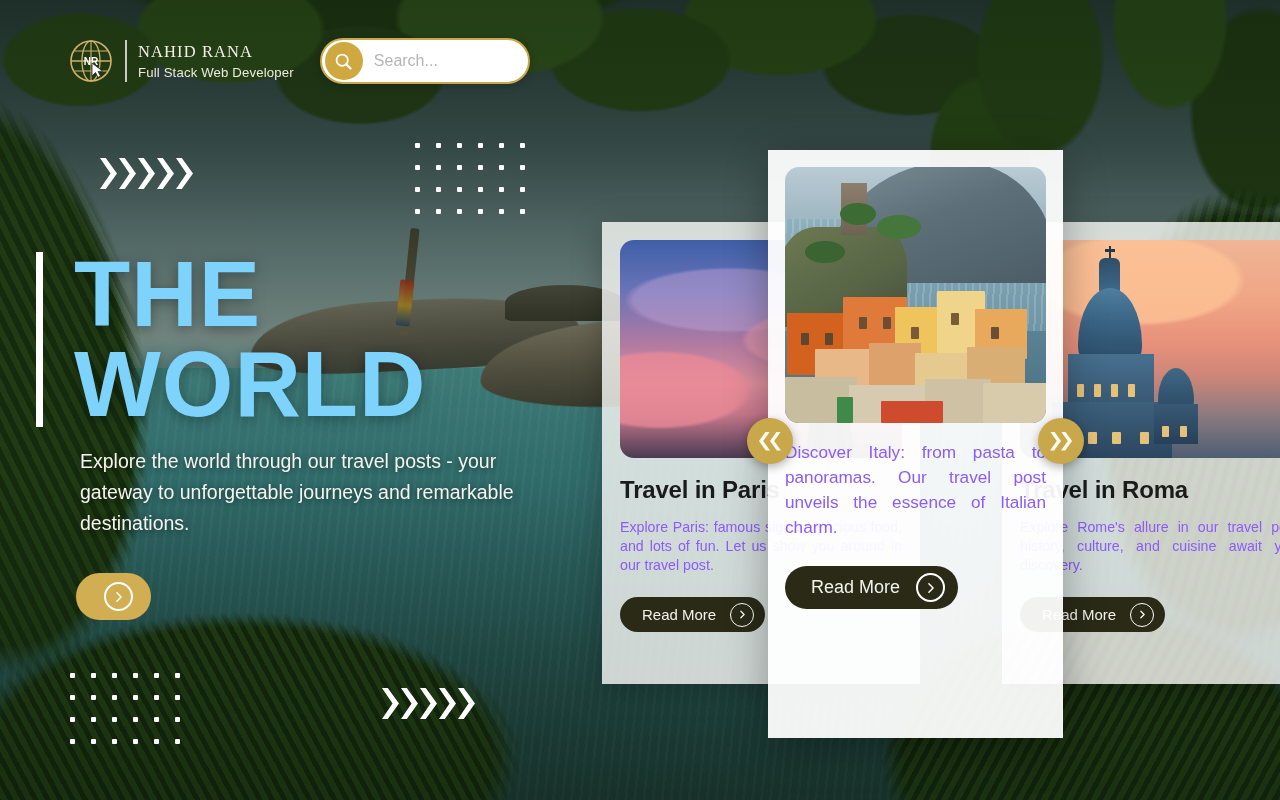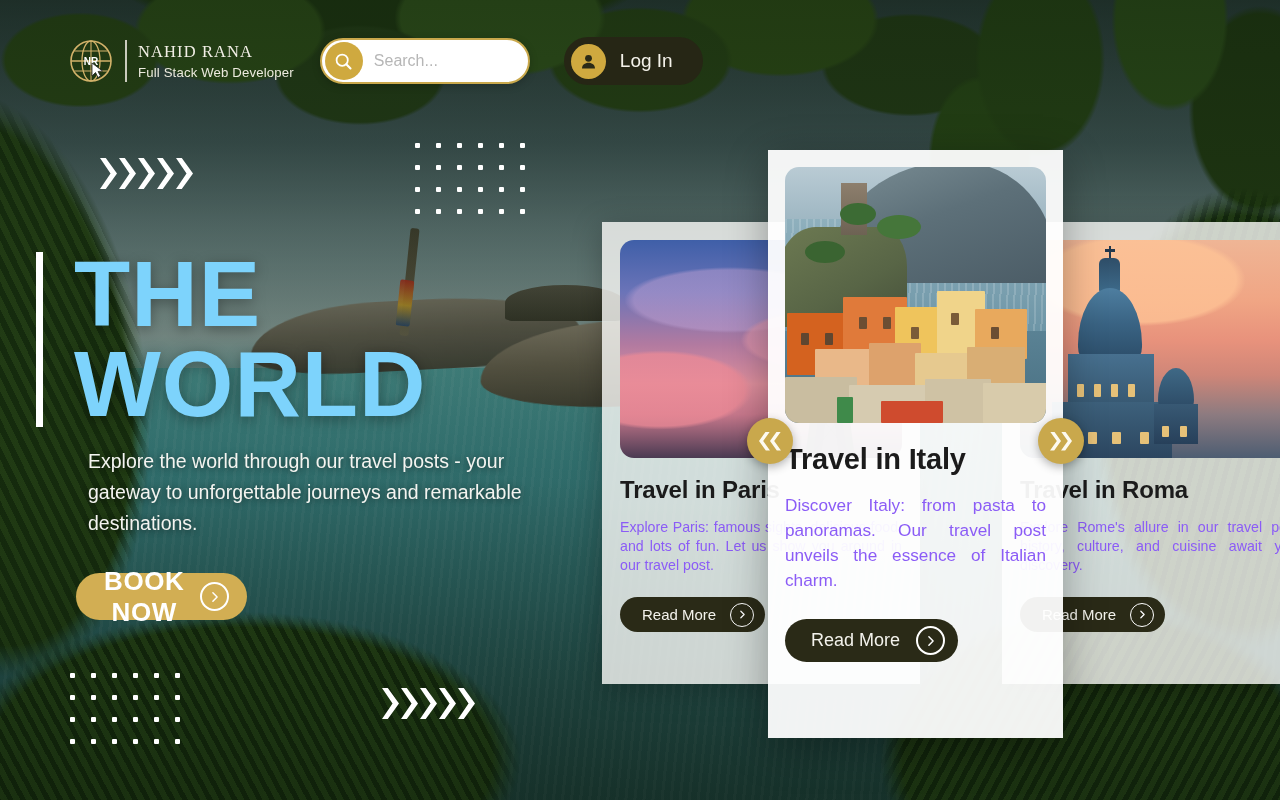--- a/index.html
+++ b/index.html
@@ -188,21 +188,20 @@
     font-size:92px; font-weight:bold; line-height:.98;
     letter-spacing:1px;
   }
   .hero-title .l1 { color:#ffffff; display:block; text-shadow:0 3px 14px rgba(0,0,0,.35); }
   .hero-title .l2 { color:#7dd3fc; display:block; margin-top:8px; text-shadow:0 3px 14px rgba(0,0,0,.35); }
 
   .hero-sub {
     position:absolute; left:80px; top:446px; width:460px;
     color:#f4f4f0; font-size:19.5px; line-height:31px;
     text-shadow:0 1px 6px rgba(0,0,0,.5);
-    margin-left:8px;
   }
   .book-btn {
     position:absolute; left:76px; top:573px;
     height:47px; background:#d2ae53; border:none; border-radius:25px;
     display:flex; align-items:center; gap:16px; padding:0 18px 0 28px;
     cursor:pointer;
   }
   .book-label {
     color:#ffffff; font-size:26px; font-weight:bold; letter-spacing:.6px;
   }
@@ -395,29 +394,20 @@
   <div class="search-box">
     <div class="search-icon-circle">
       <svg viewBox="0 0 24 24" width="21" height="21">
         <circle cx="10.5" cy="10.5" r="6.4" fill="none" stroke="#fff" stroke-width="2"></circle>
         <line x1="15.2" y1="15.2" x2="20" y2="20" stroke="#fff" stroke-width="2.4" stroke-linecap="round"></line>
       </svg>
     </div>
     <input class="search-input" type="text" placeholder="Search..." style="">
   </div>
 
-  <button class="login-btn">
-    <span class="avatar-circle">
-      <svg viewBox="0 0 24 24" width="21" height="21">
-        <circle cx="12" cy="8.4" r="3.9" fill="#2a2a17"></circle>
-        <path d="M4.6 20c0-4.1 3.3-6.6 7.4-6.6s7.4 2.5 7.4 6.6z" fill="#2a2a17"></path>
-      </svg>
-    </span>
-    <span class="login-label">Log In</span>
-  </button>
 </header>
 
 <section class="hero-left">
 
   <div class="chev-row top">
     <i class="chev"></i>
     <i class="chev"></i>
     <i class="chev"></i>
     <i class="chev"></i>
     <i class="chev"></i>
@@ -452,21 +442,20 @@
 
   <div class="hero-bar"></div>
 
   <h1 class="hero-title">
     <span class="l2">THE WORLD</span>
   </h1>
 
   <p class="hero-sub">Explore the world through our travel posts - your gateway to unforgettable journeys and remarkable destinations.</p>
 
   <button class="book-btn">
-    <span class="book-label">BOOK NOW</span>
     <span class="circle-arrow">
       <svg viewBox="0 0 20 20" width="14" height="14">
         <polyline points="7,4 13,10 7,16" fill="none" stroke="#fff" stroke-width="2.1" stroke-linecap="round" stroke-linejoin="round"></polyline>
       </svg>
     </span>
   </button>
 
   <div class="chev-row bottom">
     <i class="chev"></i>
     <i class="chev"></i>
@@ -609,21 +598,20 @@
         <i class="win" style="left:74px;top:44px;width:8px;height:12px;background:#6b4e33;"></i>
         <i class="win" style="left:98px;top:44px;width:8px;height:12px;background:#6b4e33;"></i>
         <i class="win" style="left:126px;top:54px;width:8px;height:12px;background:#7a5b38;"></i>
         <i class="win" style="left:166px;top:40px;width:8px;height:12px;background:#7a5b38;"></i>
         <i class="win" style="left:206px;top:54px;width:8px;height:12px;background:#6b4e33;"></i>
       </div>
       <i class="ibl" style="position:absolute;left:55px;top:36px;width:36px;height:22px;background:#3c6b34;border-radius:50%;"></i>
       <i class="ibl" style="position:absolute;left:92px;top:48px;width:44px;height:24px;background:#45763a;border-radius:50%;"></i>
       <i class="ibl" style="position:absolute;left:20px;top:74px;width:40px;height:22px;background:#3a6431;border-radius:50%;"></i>
     </div>
-    <h3 class="card-title">Travel in Italy</h3>
     <p class="card-text">Discover Italy: from pasta to panoramas. Our travel post unveils the essence of Italian charm.</p>
     <button class="read-btn">
       <span class="read-label">Read More</span>
       <span class="circle-arrow md">
         <svg viewBox="0 0 20 20" width="14" height="14">
           <polyline points="7,4 13,10 7,16" fill="none" stroke="#fff" stroke-width="2.1" stroke-linecap="round" stroke-linejoin="round"></polyline>
         </svg>
       </span>
     </button>
   </article>

